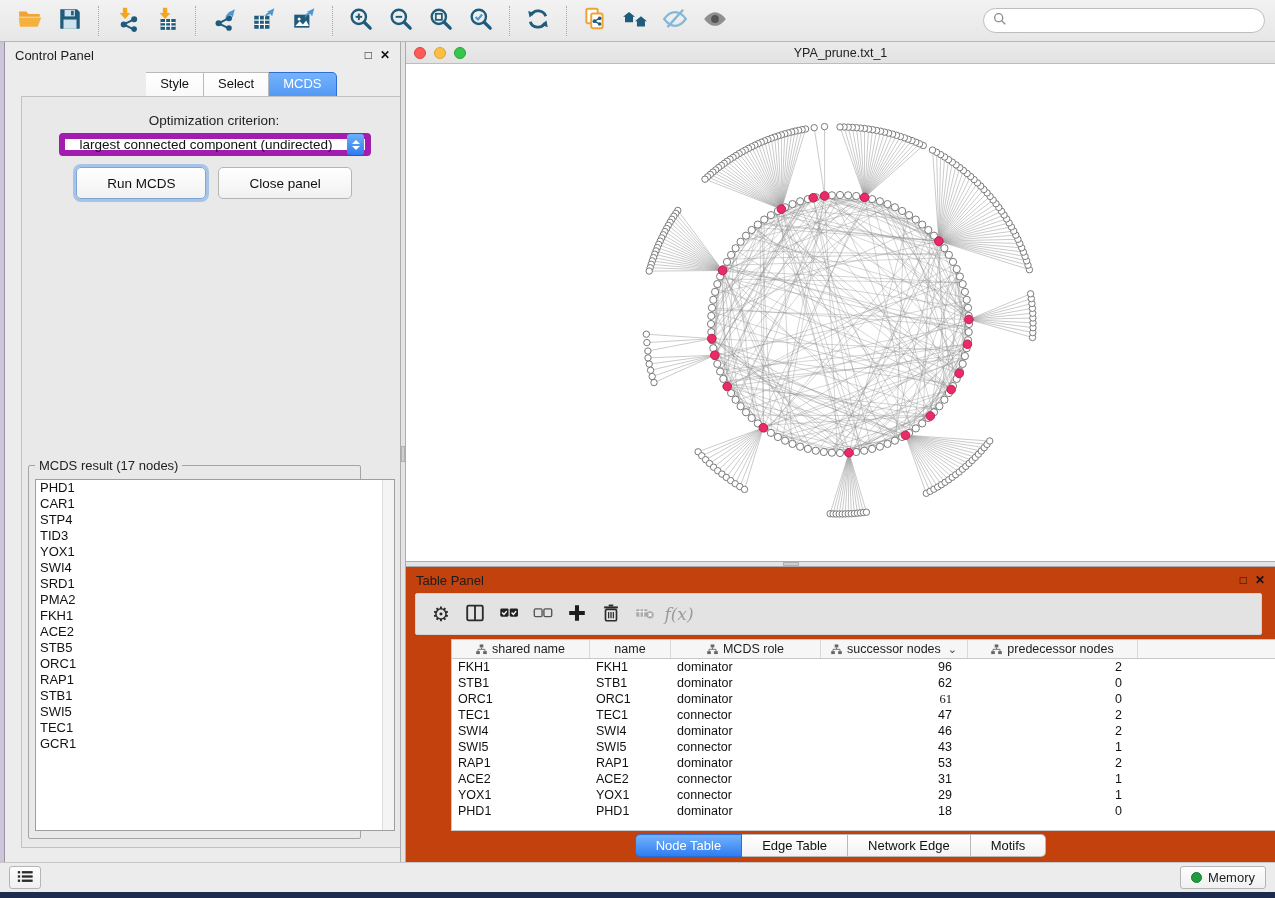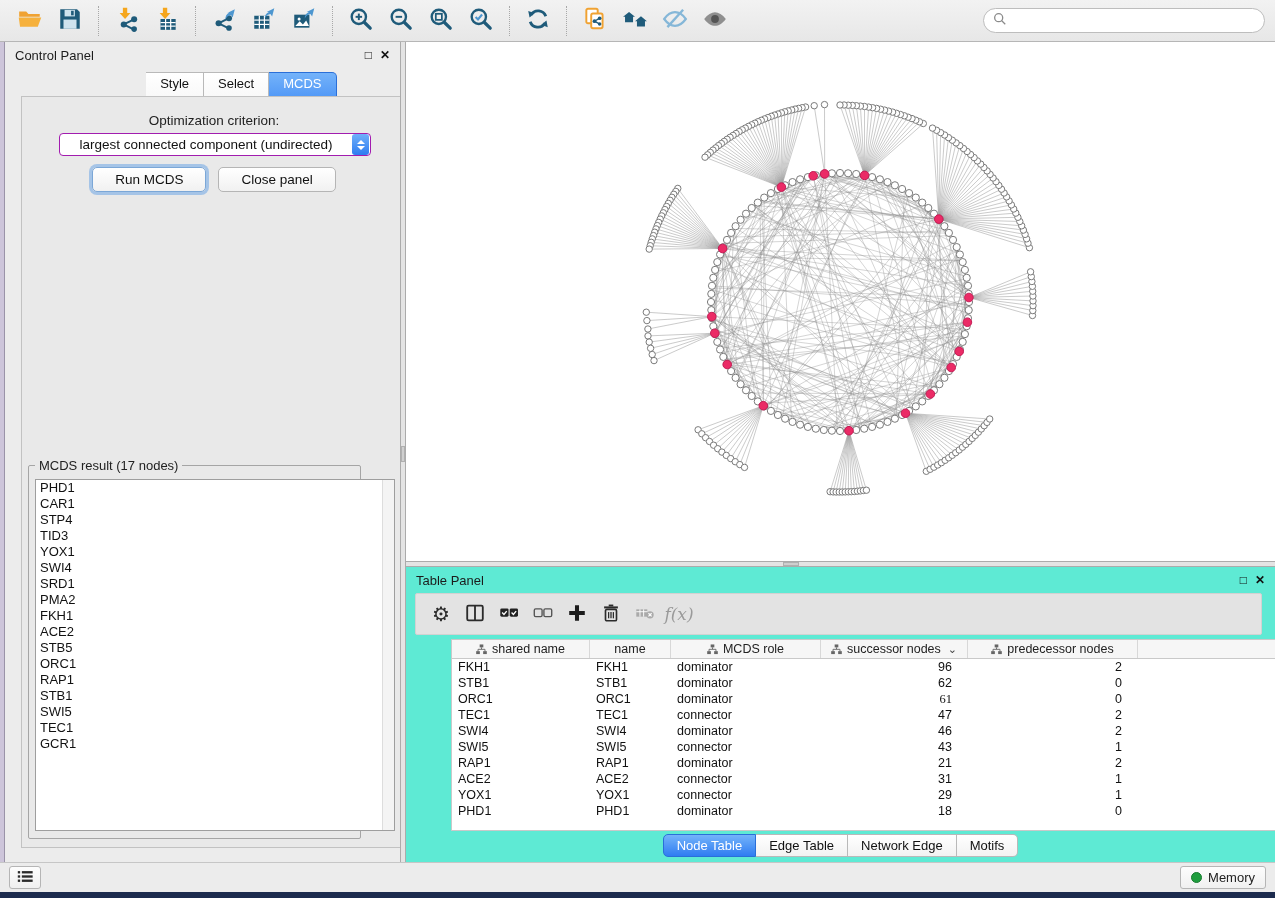--- a/index.html
+++ b/index.html
@@ -31,28 +31,28 @@
   .cp-tabs { display:flex; justify-content:center; margin-top:4px; }
   .cp-tab { padding:3px 14px; font-size:13px; background:linear-gradient(#ffffff,#f2f2f2);
     border:1px solid #b9b9b9; border-left-width:0; color:#111; }
   .cp-tab:first-child { border-left-width:1px; border-radius:5px 0 0 5px;margin-top:28px; }
   .cp-tab:last-child { border-radius:0 5px 5px 0; }
   .cp-tab.active { background:linear-gradient(#74b3fa,#2f7df2); color:#fff; border-color:#2a6fd8; }
   .cp-content { position:absolute; left:3px; top:54px; width:386px; height:752px;
     background:#e9e9e9; border:1px solid #c2c2c2;margin-left:13px; }
   .opt-label { text-align:center; margin-top:16px; font-size:13.5px; }
   .combo { position:absolute; left:37px; top:36px; width:312px; height:23px; background:#fff;
-    border:1px solid #a21caf; border-radius:4px; display:flex; align-items:center; }
+    border:6px solid #a21caf; border-radius:4px; display:flex; align-items:center; }
   .combo-value { flex:1; text-align:center; font-size:13.5px; color:#111; white-space:nowrap; overflow:hidden; }
   .combo-stepper { width:17px; height:21px; margin-right:1px; border-radius:3px;
     background:linear-gradient(#6fb0fa,#2e7cf0); display:flex; flex-direction:column; align-items:center; justify-content:center; gap:2px; }
   .combo-stepper .up { width:0; height:0; border-left:4px solid transparent; border-right:4px solid transparent; border-bottom:4px solid #fff; }
   .combo-stepper .dn { width:0; height:0; border-left:4px solid transparent; border-right:4px solid transparent; border-top:4px solid #fff; }
   .btn-row { position:absolute; left:0; top:70px; width:100%; display:flex; justify-content:center; gap:12px; }
-  .push-btn { height:25px; padding:0 22px; background:linear-gradient(#ffffff,#f1f1f1);
+  .push-btn { height:32px; padding:0 30px; background:linear-gradient(#ffffff,#f1f1f1);
     border:1px solid #b5b5b5; border-radius:5px; font-size:13.5px; color:#111; display:flex; align-items:center; }
   .push-btn.focused { box-shadow:0 0 0 3px rgba(110,165,230,.55); border-color:#7ba7d7; }
   .mcds-group { position:absolute; left:6px; top:368px; width:333px; height:374px;
     border:1px solid #a5a5a5; border-radius:2px; }
   .mcds-legend { position:absolute; left:6px; top:-8px; background:#e9e9e9; padding:0 4px; font-size:13px; }
   .mcds-list { position:absolute; left:6px; top:13px; width:360px; height:352px; background:#fff;
     border:1px solid #9e9e9e; overflow:hidden; }
   .mcds-scroll { position:absolute; right:0; top:0; width:12px; height:100%; background:#f4f4f4; border-left:1px solid #ddd; }
   .mcds-item { font-size:13px; line-height:16px; padding-left:4px; color:#111; }
 
@@ -69,41 +69,41 @@
     display:flex; align-items:center; padding:0 8px; position:relative; }
   .traffic { display:flex; gap:8px; }
   .light { width:12px; height:12px; border-radius:50%; }
   .light.red { background:#fc5b57; border:1px solid #dd4441; }
   .light.yellow { background:#fdbe41; border:1px solid #dfa133; }
   .light.green { background:#35c64a; border:1px solid #28a33a; }
   .net-title { position:absolute; left:0; right:0; text-align:center; font-size:12.5px; color:#222; }
   .net-canvas { width:869px; height:497px; }
 
   
-  .table-panel { position:absolute; left:406px; top:567px; width:869px; height:295px; background:#5eead4; }
+  .table-panel { position:absolute; left:406px; top:567px; width:869px; height:295px; background:#c2410c; }
   .tp-toolbar { position:absolute; left:9px; top:26px; width:847px; height:42px; background:#e3e3e3;
     border:1px solid #d2d2d2; border-radius:2px; display:flex; align-items:center; padding:0 10px; gap:4px; }
   .tp-btn { width:30px; height:30px; display:flex; align-items:center; justify-content:center; }
   .tp-btn svg { width:22px; height:22px; }
   .gear-glyph { font-size:20px; color:#2b2b2b; line-height:1; }
   .fx-glyph { font-family:"DejaVu Serif", serif; font-style:italic; font-size:17px; color:#9a9a9a; }
   .table-wrap { position:absolute; left:9px; top:72px; width:847px; height:192px; background:#fff;
     border:1px solid #c9c9c9; overflow:hidden;margin-left:36px; }
   .thead { display:flex; height:19px; background:#f6f6f6; border-bottom:1px solid #c9c9c9; }
   .th { display:flex; align-items:center; justify-content:center; gap:5px; font-size:12.5px; color:#222;
     border-right:1px solid #d8d8d8; overflow:hidden; white-space:nowrap; }
   .th svg { flex:none; }
   .th .chev { font-size:11px; color:#444; margin-left:2px; }
   .tr { display:flex; height:16px; }
   .td { font-size:12.5px; line-height:16px; padding:0 6px; white-space:nowrap; overflow:hidden; color:#111; }
   .td.num { text-align:right; padding-right:16px; }
   .tbl-scroll { position:absolute; right:1px; top:20px; width:11px; height:170px; background:#fafafa; }
   .tbl-thumb { position:absolute; left:1.5px; top:2px; width:8px; height:112px; background:#c4c4c4; border-radius:4px; }
   .tp-tabs { position:absolute; left:0; top:267px; width:100%; display:flex; justify-content:center; }
-  .tp-tab { padding:3px 13px; font-size:13px; background:linear-gradient(#ffffff,#f2f2f2);
+  .tp-tab { padding:3px 20px; font-size:13px; background:linear-gradient(#ffffff,#f2f2f2);
     border:1px solid #b9b9b9; border-left-width:0; color:#111; }
   .tp-tab:first-child { border-left-width:1px; border-radius:5px 0 0 5px; }
   .tp-tab:last-child { border-radius:0 5px 5px 0; }
   .tp-tab.active { background:linear-gradient(#74b3fa,#2f7df2); color:#fff; border-color:#2a6fd8; }
 
   
   .status-bar { position:absolute; left:0; top:862px; width:1275px; height:30px; background:#ececec;
     border-top:1px solid #c6c6c6; display:flex; align-items:center; padding:0 9px; }
   .status-left-btn { width:32px; height:23px; background:linear-gradient(#fdfdfd,#f0f0f0); border:1px solid #b5b5b5;
     border-radius:3px; display:flex; align-items:center; justify-content:center; }
@@ -326,20 +326,28 @@
         </div>
     </div>
   </div>
 </div>
 
 <div class="v-split">
     <div class="v-grip"></div>
   </div>
 
 <div class="net-window">
+  <div class="net-titlebar">
+    <span class="net-title">YPA_prune.txt_1</span>
+    <span class="traffic">
+      <span class="light red"></span>
+      <span class="light yellow"></span>
+      <span class="light green"></span>
+    </span>
+  </div>
   <svg class="net-canvas" viewBox="0 0 869 497">
       <line x1="561.4" y1="280.2" x2="550.5" y2="204.6" stroke="#8c8c8c" stroke-width="0.8" opacity="0.45"></line>
       <line x1="375.4" y1="145.1" x2="562.9" y2="254.5" stroke="#8c8c8c" stroke-width="0.8" opacity="0.45"></line>
       <line x1="561.4" y1="280.2" x2="313.6" y2="306.2" stroke="#8c8c8c" stroke-width="0.8" opacity="0.45"></line>
       <line x1="361.9" y1="367.0" x2="441.6" y2="388.8" stroke="#8c8c8c" stroke-width="0.8" opacity="0.45"></line>
       <line x1="418.7" y1="131.9" x2="314.3" y2="308.0" stroke="#8c8c8c" stroke-width="0.8" opacity="0.45"></line>
       <line x1="308.8" y1="291.2" x2="337.5" y2="345.6" stroke="#8c8c8c" stroke-width="0.8" opacity="0.45"></line>
       <line x1="321.2" y1="322.5" x2="315.8" y2="208.3" stroke="#8c8c8c" stroke-width="0.8" opacity="0.45"></line>
       <line x1="365.5" y1="150.7" x2="536.8" y2="182.0" stroke="#8c8c8c" stroke-width="0.8" opacity="0.45"></line>
       <line x1="328.0" y1="186.4" x2="543.1" y2="191.2" stroke="#8c8c8c" stroke-width="0.8" opacity="0.45"></line>
@@ -1230,21 +1238,21 @@
           <div class="td" style="width: 138px;">SWI5</div>
           <div class="td" style="width: 81px;">SWI5</div>
           <div class="td" style="width: 150px;">connector</div>
           <div class="td num" style="width: 147px;">43</div>
           <div class="td num" style="width: 170px;">1</div>
         </div>
         <div class="tr">
           <div class="td" style="width: 138px;">RAP1</div>
           <div class="td" style="width: 81px;">RAP1</div>
           <div class="td" style="width: 150px;">dominator</div>
-          <div class="td num" style="width: 147px;">21</div>
+          <div class="td num" style="width: 147px;">53</div>
           <div class="td num" style="width: 170px;">2</div>
         </div>
         <div class="tr">
           <div class="td" style="width: 138px;">ACE2</div>
           <div class="td" style="width: 81px;">ACE2</div>
           <div class="td" style="width: 150px;">connector</div>
           <div class="td num" style="width: 147px;">31</div>
           <div class="td num" style="width: 170px;">1</div>
         </div>
         <div class="tr">

